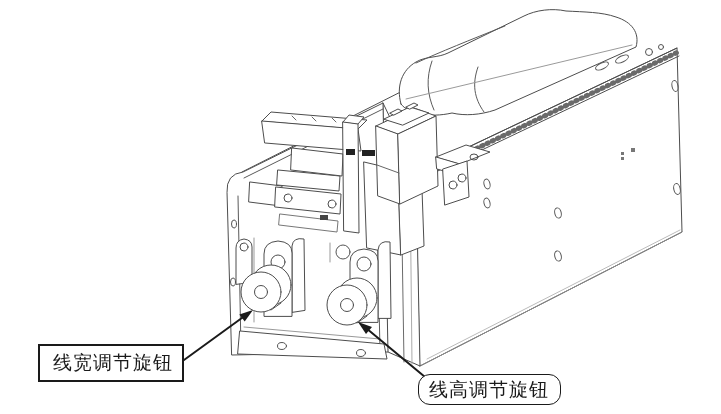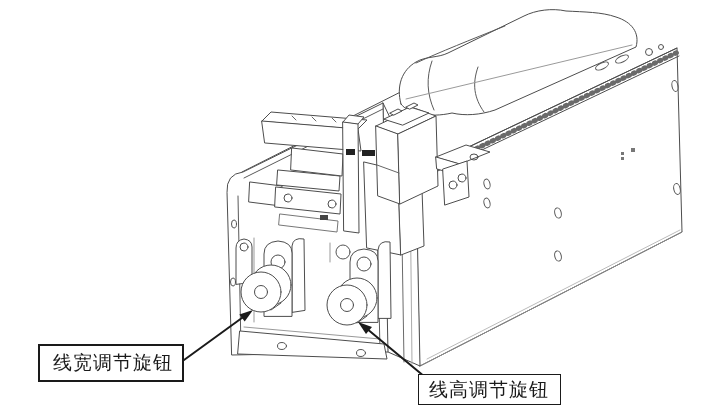--- a/index.html
+++ b/index.html
@@ -7,21 +7,21 @@
     position:relative;width:721px;height:414px;background:#ffffff;overflow:hidden;
     font-family:"Liberation Sans","DejaVu Sans",sans-serif;
   }
   #drawing{position:absolute;left:0;top:0;}
   .callout{
     position:absolute;background:#ffffff;border:2px solid #1a1a1a;
     display:flex;align-items:center;box-sizing:border-box;
     color:#1a1a1a;font-size:19px;letter-spacing:1px;white-space:nowrap;
   }
   .callout.left{left:38px;top:344px;width:146px;height:38px;padding-left:13px;}
-  .callout.right{left:418px;top:374px;width:143px;height:31px;padding-left:10px;border-width:1.5px;}
+  .callout.right{left:418px;top:374px;width:143px;height:31px;padding-left:10px;border-width:1.5px;border-radius:12px;}
 </style>
 </head>
 <body>
 
 <div id="stage">
 
 <svg id="drawing" width="721" height="414" viewBox="0 0 721 414" fill="none" stroke="#4d4d4d" stroke-width="1" stroke-linejoin="round" stroke-linecap="round">
 
   <g>
     <polygon points="416,172 677,48 682,232 420,366" fill="#ffffff"></polygon>

